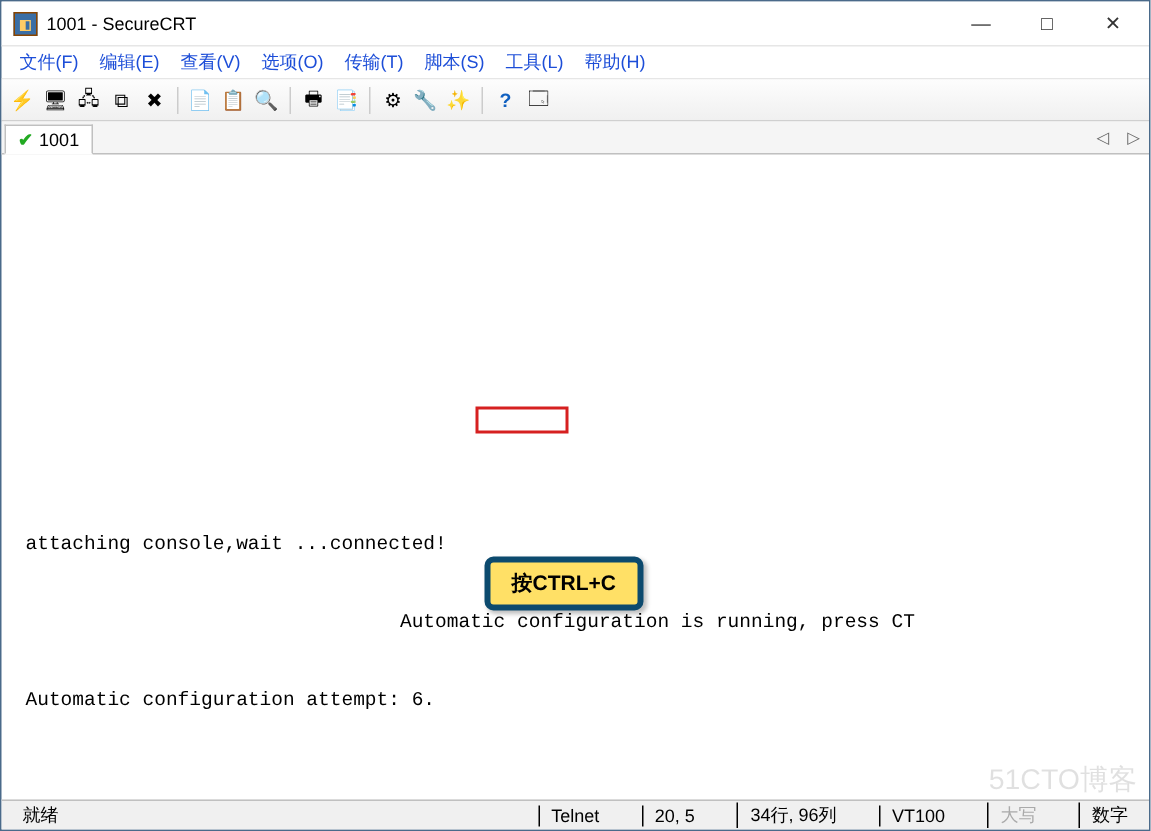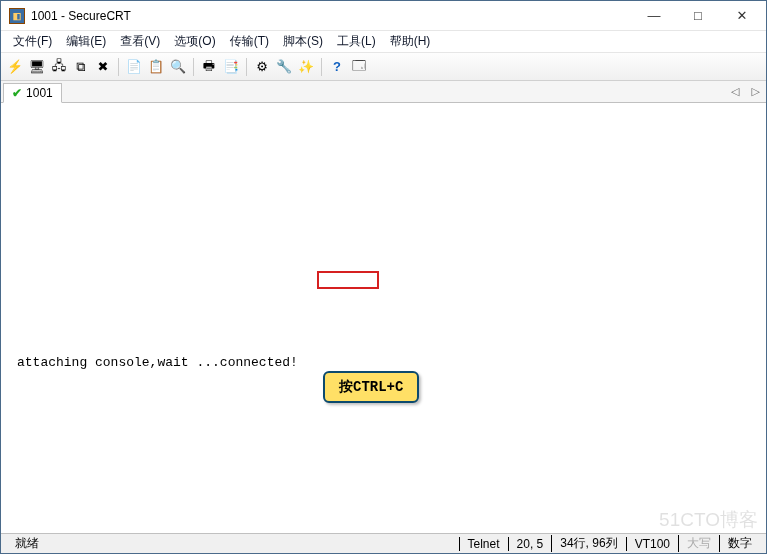--- a/index.html
+++ b/index.html
@@ -39,21 +39,21 @@
   }
   .menubar {
     height: 22px;
     display: flex;
     align-items: center;
     padding: 0 6px;
     gap: 2px;
     border-bottom: 1px solid #e6e6e6;
     font-size: 12px;
   }
-  .menu-item { padding: 2px 6px; color: #0f172a; }
+  .menu-item { padding: 2px 6px; color: #1d4ed8; }
   .toolbar {
     height: 28px;
     display: flex;
     align-items: center;
     padding: 0 4px;
     gap: 2px;
     border-bottom: 1px solid #d0d0d0;
     background: linear-gradient(#fdfdfd,#f0f0f0);
   }
   .tb-icon {
@@ -99,38 +99,39 @@
   .terminal .line { display: block; min-height: 13px; }
   .highlight-box {
     position: absolute;
     border: 2px solid #d62020;
     pointer-events: none;
   }
   .callout {
     position: absolute;
     left: 322px; top: 370px;
     background: #ffe066;
-    border: 2px solid #0c4a6e;
+    border: 4px solid #0c4a6e;
     border-radius: 6px;
     padding: 5px 14px;
-    font-family: Liberation Mono, monospace;
+    font-family: Liberation Sans, sans-serif;
     font-size: 14px;
     font-weight: bold;
     box-shadow: 2px 2px 3px rgba(0,0,0,0.25);
   }
   .statusbar {
     position: absolute;
     bottom: 0; left: 0; right: 0;
     height: 20px;
     border-top: 1px solid #c0c0c0;
     background: #f0f0f0;
     display: flex;
     align-items: center;
     font-size: 12px;
     padding: 0 6px;
+    gap: 20px;
   }
   .statusbar .cell { padding: 0 8px; border-left: 1px solid #000000; }
   .statusbar .cell:first-child { border-left: none; flex: 0 0 auto; }
   .statusbar .spacer { flex: 1; }
   .watermark {
     position: absolute;
     right: 8px; bottom: 20px;
     color: rgba(0,0,0,0.12);
     font-size: 19px;
     font-family: sans-serif;
@@ -198,21 +199,23 @@
 <span class="line"> </span>
 <span class="line"> </span>
 <span class="line"> </span>
 <span class="line"> </span>
 <span class="line"> </span>
 <span class="line"> </span>
 <span class="line"> </span>
 <span class="line"> </span>
 <span class="line">attaching console,wait ...connected!</span>
 <span class="line"></span>
+<span class="line">                                Automatic configuration is running, press CT</span>
 <span class="line"></span>
+<span class="line">Automatic configuration attempt: 6.</span>
 
 
 
 
   <div class="highlight-box" style="left:316px; top:168px; width:62px; height:18px;"></div>
 </div>
 
 <div class="callout">
   <span>按CTRL+C</span>
 </div>

